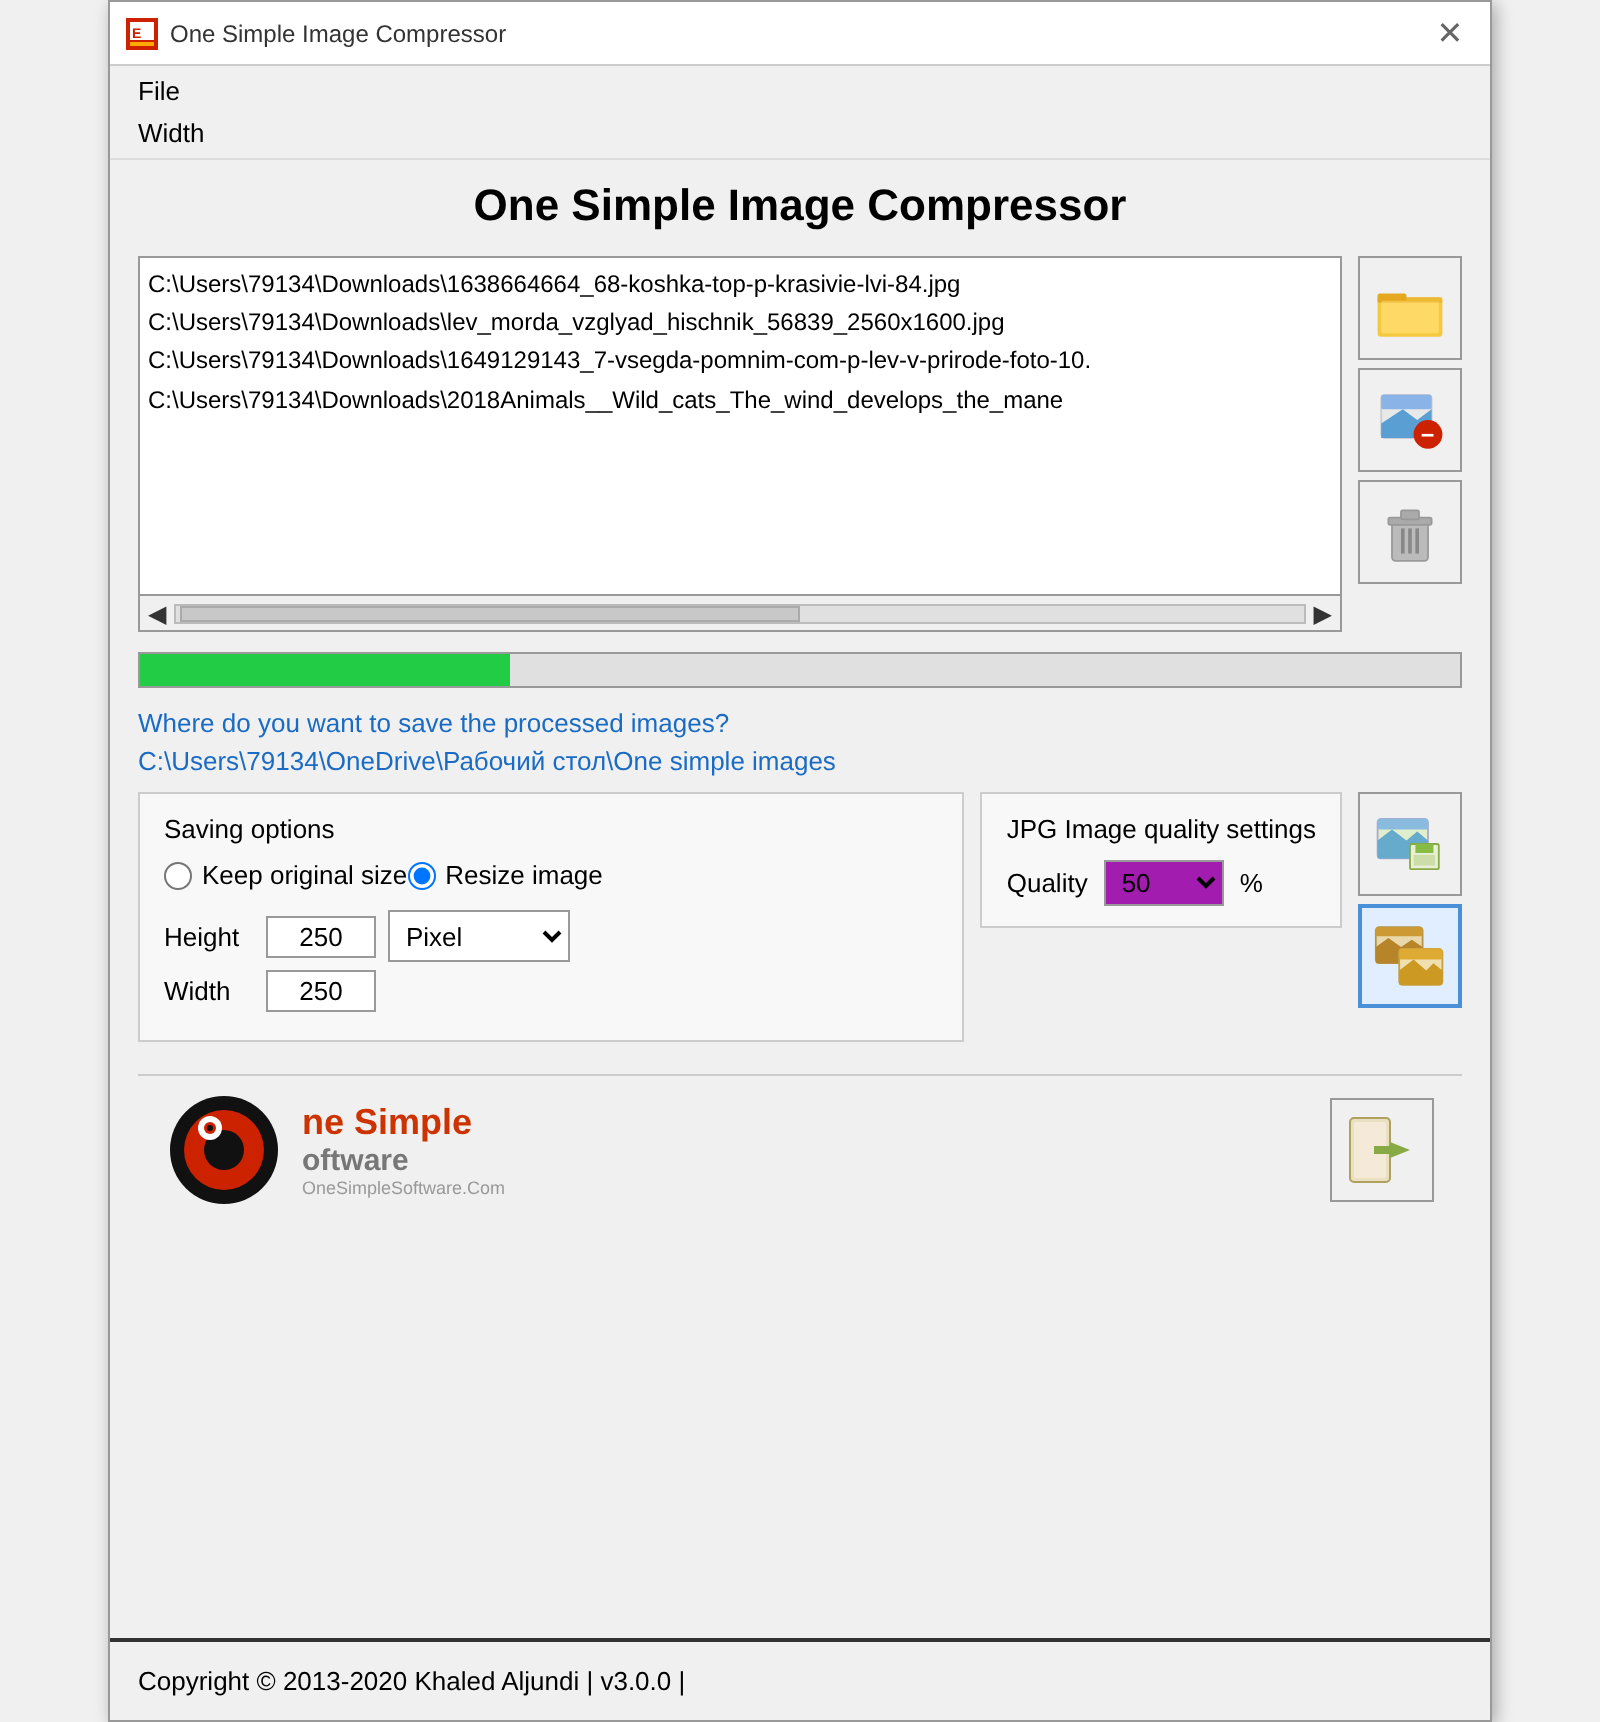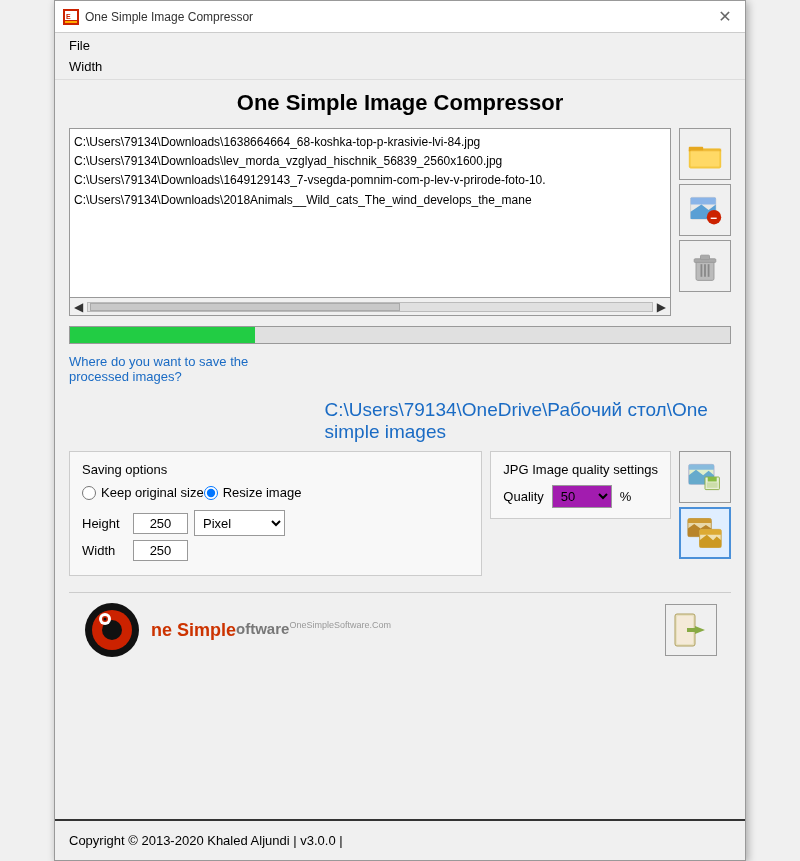--- a/index.html
+++ b/index.html
@@ -136,32 +136,31 @@
       background: #e0e0e0;
       border: 1px solid #999;
       margin: 2px 0;
     }
     .progress-bar-fill {
       height: 100%;
       background: #22cc44;
     }
     .save-section {
       display: flex;
-      flex-direction: row;
-      gap: 20px;
+      flex-direction: column;
+      gap: 4px;
     }
     .save-question {
       color: #1a6bc4;
       font-size: 13px;
       font-weight: 500;
     }
     .save-path {
       color: #1a6bc4;
-      font-size: 19px;
-      margin-top: 45px;
+      font-size: 13px;
     }
     .options-panel {
       flex: 1;
       border: 1px solid #ccc;
       background: #f8f8f8;
       padding: 10px 12px;
     }
     .options-title {
       font-size: 13px;
       font-weight: 500;
@@ -239,21 +238,21 @@
     .footer-section {
       display: flex;
       align-items: center;
       justify-content: space-between;
       padding: 8px 14px;
       border-top: 1px solid #ccc;
       margin-top: 8px;
     }
     .logo-text {
       display: flex;
-      flex-direction: row;
+      flex-direction: column;
       margin-left: 4px;
     }
     .logo-container {
       display: flex;
       align-items: center;
       gap: 6px;
     }
     .exit-btn {
       width: 52px;
       height: 52px;

